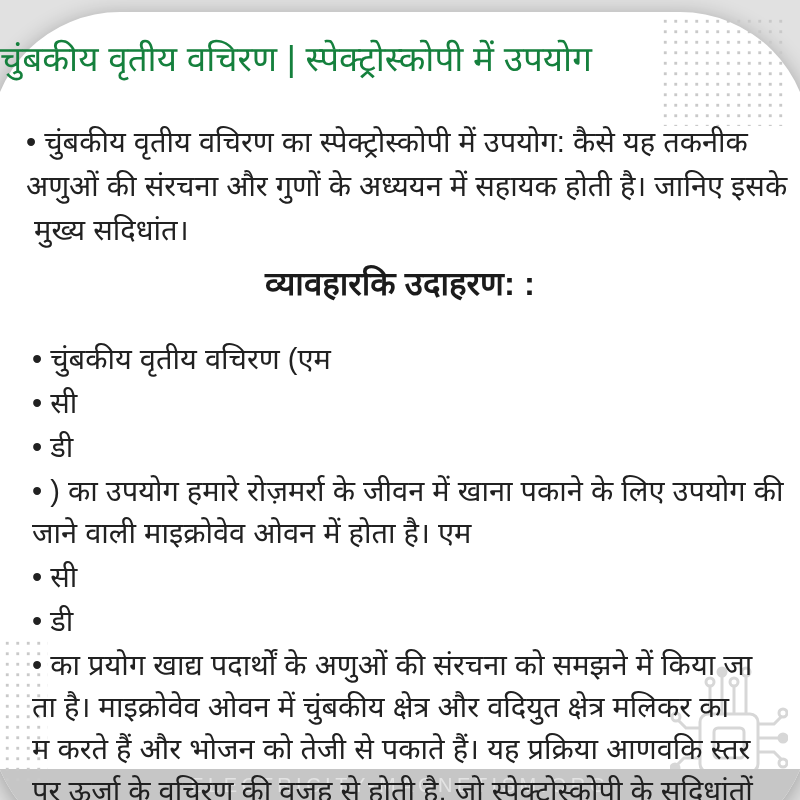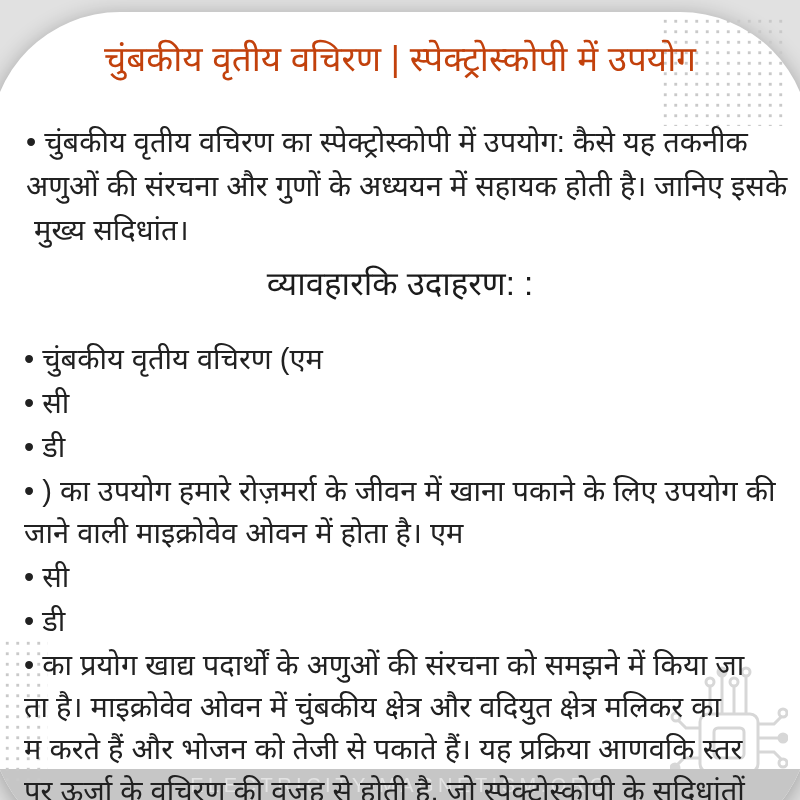--- a/index.html
+++ b/index.html
@@ -9,28 +9,28 @@
         border-radius:130px;box-shadow:0 4px 22px rgba(0,0,0,0.30);overflow:hidden;}
   .circuit{position:absolute;right:22px;bottom:48px;width:118px;height:140px;}
   .band{position:absolute;left:0;right:0;top:757px;height:95px;background:#c6c6c6;}
   .wm-text{margin-top:5px;text-align:center;color:#e3e3e3;font-size:20px;
            letter-spacing:4.5px;font-weight:400;}
   .dots{position:absolute;background-image:radial-gradient(circle,#c9c9c9 1.4px,rgba(0,0,0,0) 1.5px);
         background-size:10.5px 10.5px;}
   .dots-tr{left:660px;top:16px;width:128px;height:110px;}
   .dots-bl{left:2px;top:638px;width:46px;height:150px;}
   .content{position:absolute;left:0;top:0;width:800px;height:800px;color:#212121;}
-  .title{position:absolute;top:34px;left:0;width:100%;text-align:center;margin:0;
-         font-size:35px;font-weight:500;color:#c2410c;}
+  .title{position:absolute;top:34px;left:0;width:100%;margin:0;
+         font-size:35px;font-weight:500;color:#15803d;}
   .intro{position:absolute;top:112px;left:18px;width:766px;margin:8px;font-size:29px;
          line-height:44px;white-space:pre-wrap;}
   .heading{position:absolute;top:260px;left:0;width:100%;text-align:center;margin:0;
-           font-size:33px;font-weight:400;color:#1b1b1b;}
+           font-size:33px;font-weight:700;color:#1b1b1b;}
   .list{position:absolute;top:338px;left:20px;width:764px;font-size:29px;line-height:42px;}
-  .item{white-space:pre-wrap;margin:0 0 2px 4px;}
+  .item{white-space:pre-wrap;margin:0 0 2px 12px;}
 </style>
 </head>
 <body>
 
 <div class="stage">
 
   <div class="card">
     <svg class="circuit" viewBox="0 0 118 140" fill="none" stroke="#d7d7d7" stroke-width="3">
       <rect x="30" y="52" width="58" height="58" rx="8"></rect>
       <rect x="44" y="66" width="30" height="30" rx="4"></rect>

